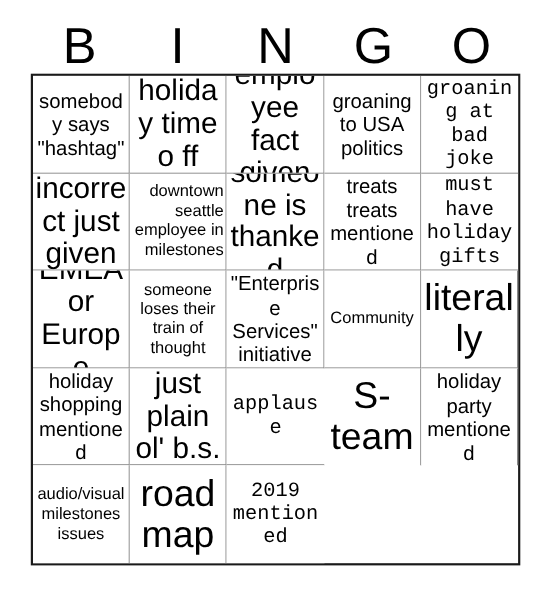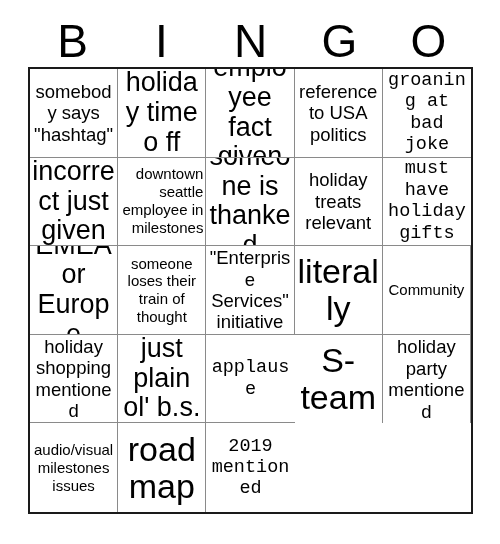--- a/index.html
+++ b/index.html
@@ -111,57 +111,57 @@
     <div class="cell row-1 col-1">
         <span class="cell-text fs-md">somebody says "hashtag"</span>
       </div>
     <div class="cell row-1 col-2">
         <span class="cell-text fs-xl">holiday time o ff</span>
       </div>
     <div class="cell row-1 col-3">
         <span class="cell-text fs-xl">employee fact given</span>
       </div>
     <div class="cell row-1 col-4">
-        <span class="cell-text fs-md">reference to USA politics</span>
+        <span class="cell-text fs-md">groaning to USA politics</span>
       </div>
     <div class="cell row-1 col-5">
         <span class="cell-text fs-md">groaning at bad joke</span>
       </div>
 
     <div class="cell row-2 col-1">
         <span class="cell-text fs-xl">incorrect just given</span>
       </div>
     <div class="cell row-2 col-2">
         <span class="cell-text fs-xs">downtown seattle employee in milestones</span>
       </div>
     <div class="cell row-2 col-3">
         <span class="cell-text fs-xl">someone is thanked</span>
       </div>
     <div class="cell row-2 col-4">
-        <span class="cell-text fs-md">holiday treats relevant</span>
+        <span class="cell-text fs-md">treats treats mentioned</span>
       </div>
     <div class="cell row-2 col-5">
         <span class="cell-text fs-md">must have holiday gifts</span>
       </div>
 
     <div class="cell row-3 col-1">
         <span class="cell-text fs-xl">EMEA or Europe</span>
       </div>
     <div class="cell row-3 col-2">
         <span class="cell-text fs-sm">someone loses their train of thought</span>
       </div>
     <div class="cell row-3 col-4">
         <span class="cell-text fs-md">"Enterprise Services" initiative</span>
       </div>
 
+    <div class="cell row-4 col-1">
+        <span class="cell-text fs-sm">Community</span>
+      </div>
     <div class="cell row-4 col-2">
         <span class="cell-text fs-xxl">literally</span>
-      </div>
-    <div class="cell row-4 col-1">
-        <span class="cell-text fs-sm">Community</span>
       </div>
     <div class="cell row-4 col-3">
         <span class="cell-text fs-md">holiday shopping mentioned</span>
       </div>
     <div class="cell row-4 col-4">
         <span class="cell-text fs-xl">just plain ol' b.s.</span>
       </div>
     <div class="cell row-4 col-5">
         <span class="cell-text fs-md">applause</span>
       </div>

